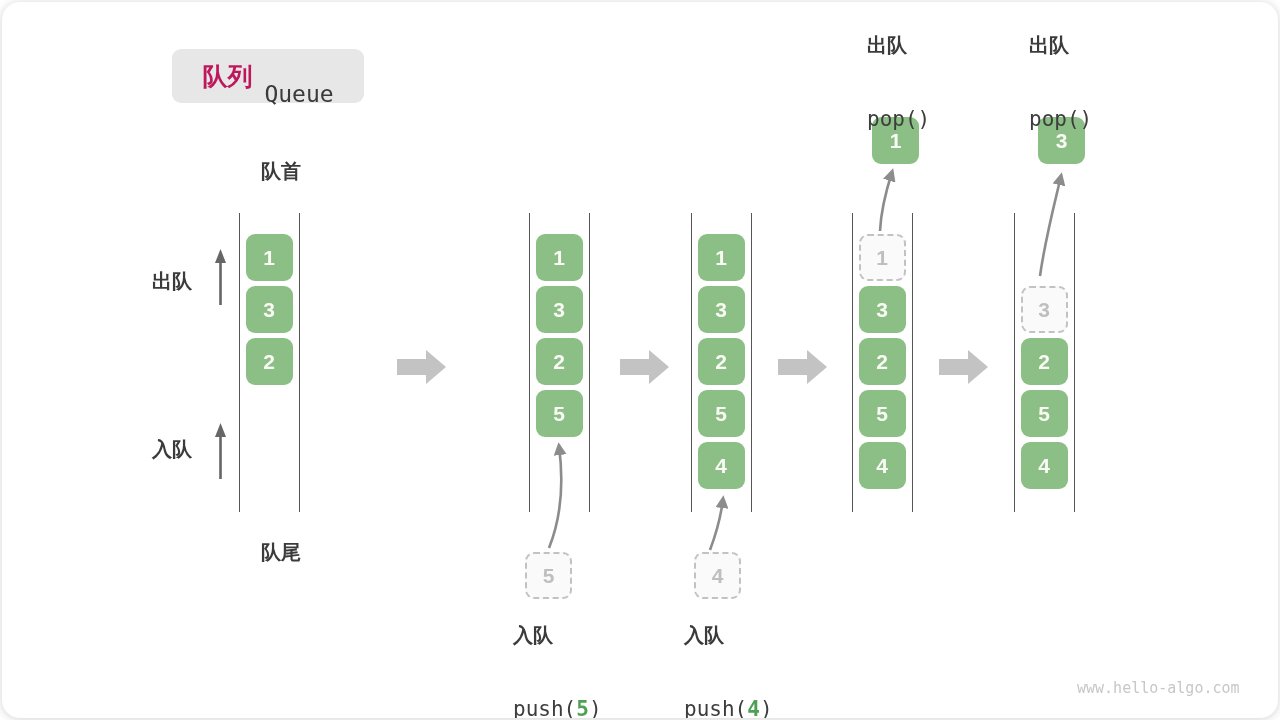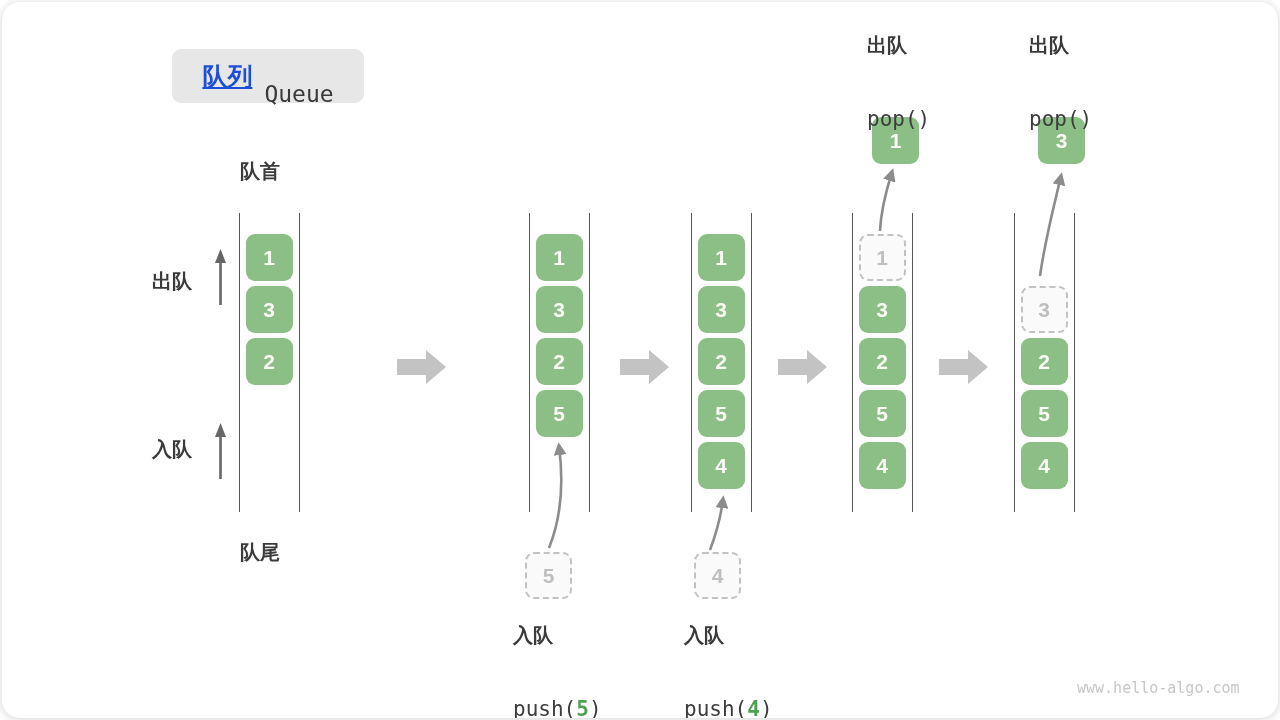--- a/index.html
+++ b/index.html
@@ -12,27 +12,27 @@
     box-shadow: 0 1px 10px rgba(0,0,0,0.18);
     overflow: hidden;
   }
 
   
   .title-box {
     position: absolute; left: 170px; top: 47px; width: 192px; height: 54px;
     background: #e7e7e7; border-radius: 9px;
     display: flex; align-items: center; justify-content: center; gap: 12px;
   }
-  .title-zh { font-size: 25px; font-weight: 700; color: #1d4ed8; text-decoration: underline; }
+  .title-zh { font-size: 25px; font-weight: 700; color: #be185d; }
   .title-en { font-size: 23px; font-weight: 500; color: #3a3a3a;
               font-family: "DejaVu Sans Mono", monospace; margin-top: 36px; }
 
   
   .zh-label { position: absolute; font-size: 20px; font-weight: 700; color: #3b3b3b; }
-  .col-cap  { width: 61px; text-align: left; }
+  .col-cap  { width: 61px; text-align: right; }
 
   
   .queue-col {
     position: absolute; top: 211px; width: 61px; height: 299px;
     border-left: 1.5px solid #565656; border-right: 1.5px solid #565656;
   }
   .qbox {
     position: absolute; left: 5.5px; width: 47px; height: 47px;
     background: #8cbf85; border-radius: 9px;
     display: flex; align-items: center; justify-content: center;

